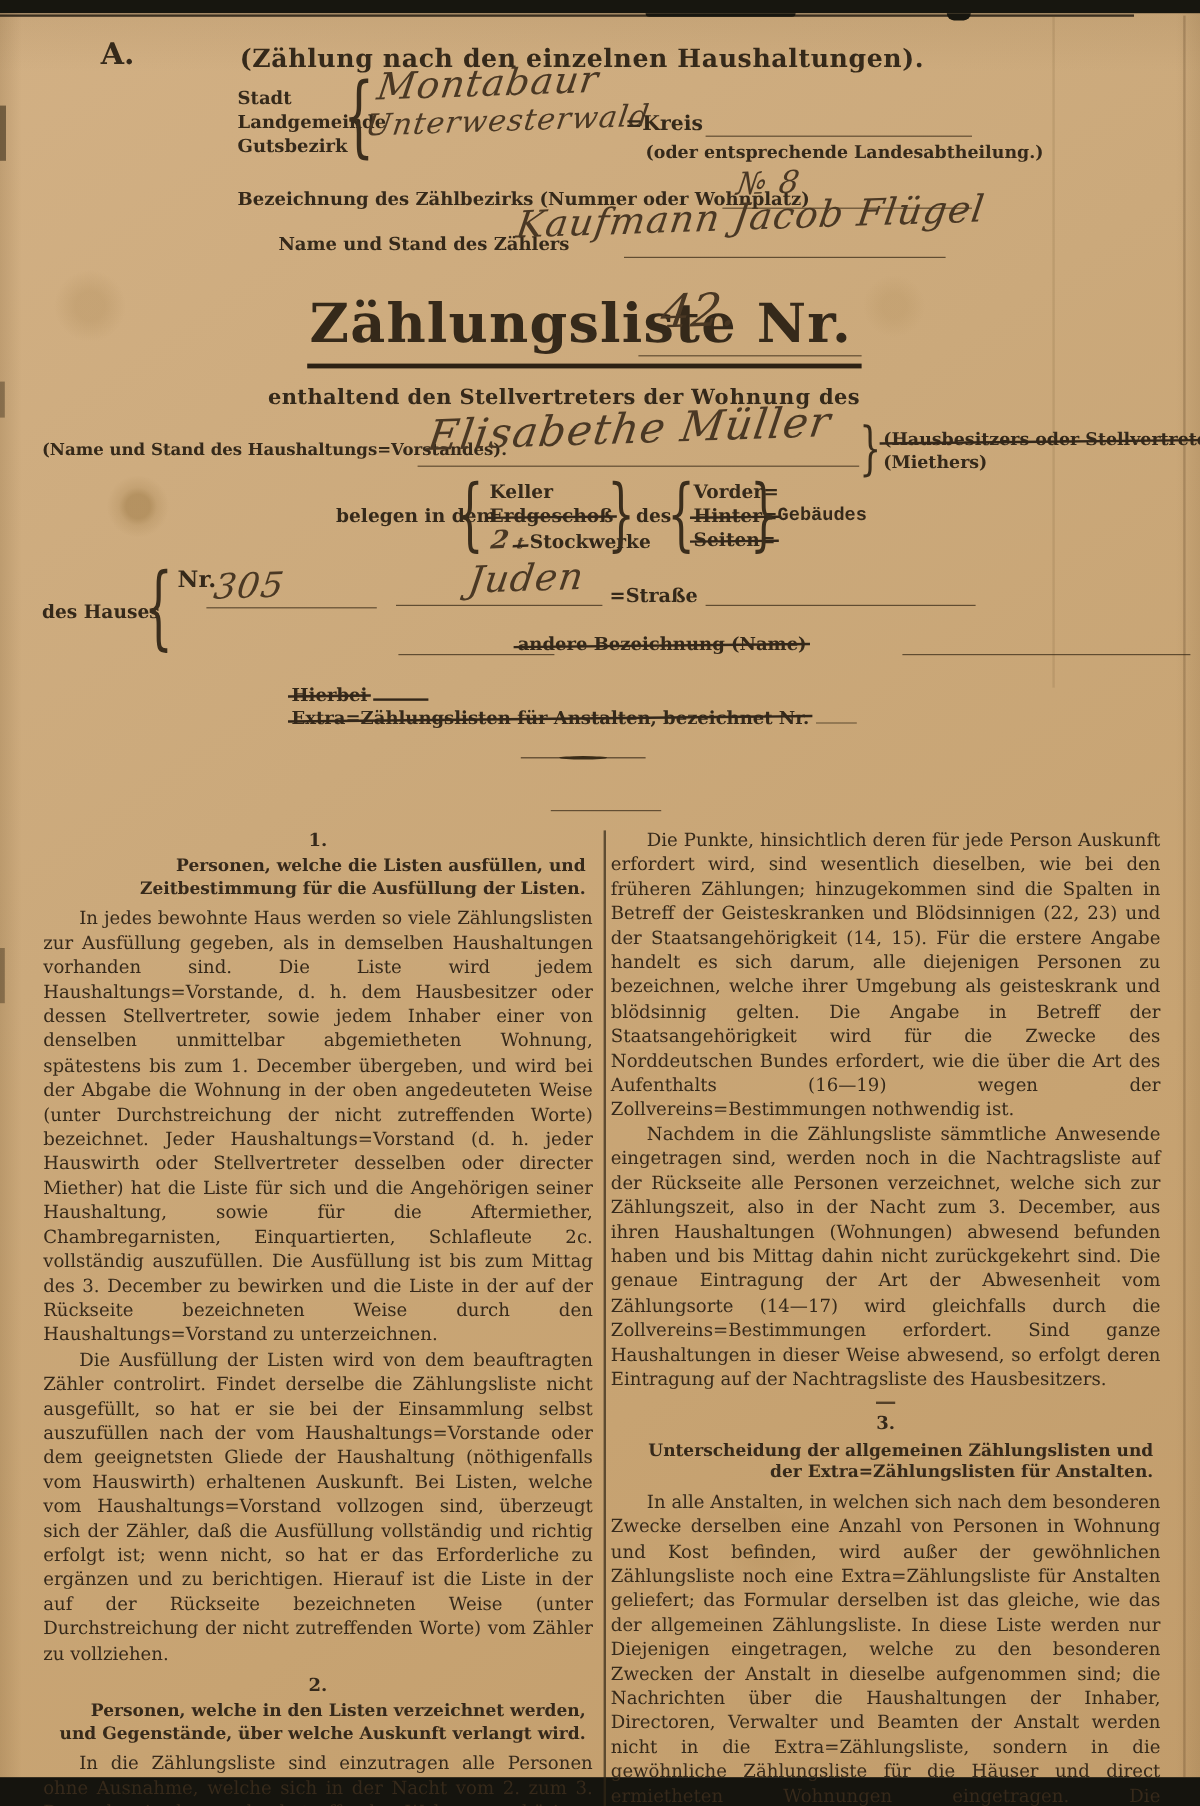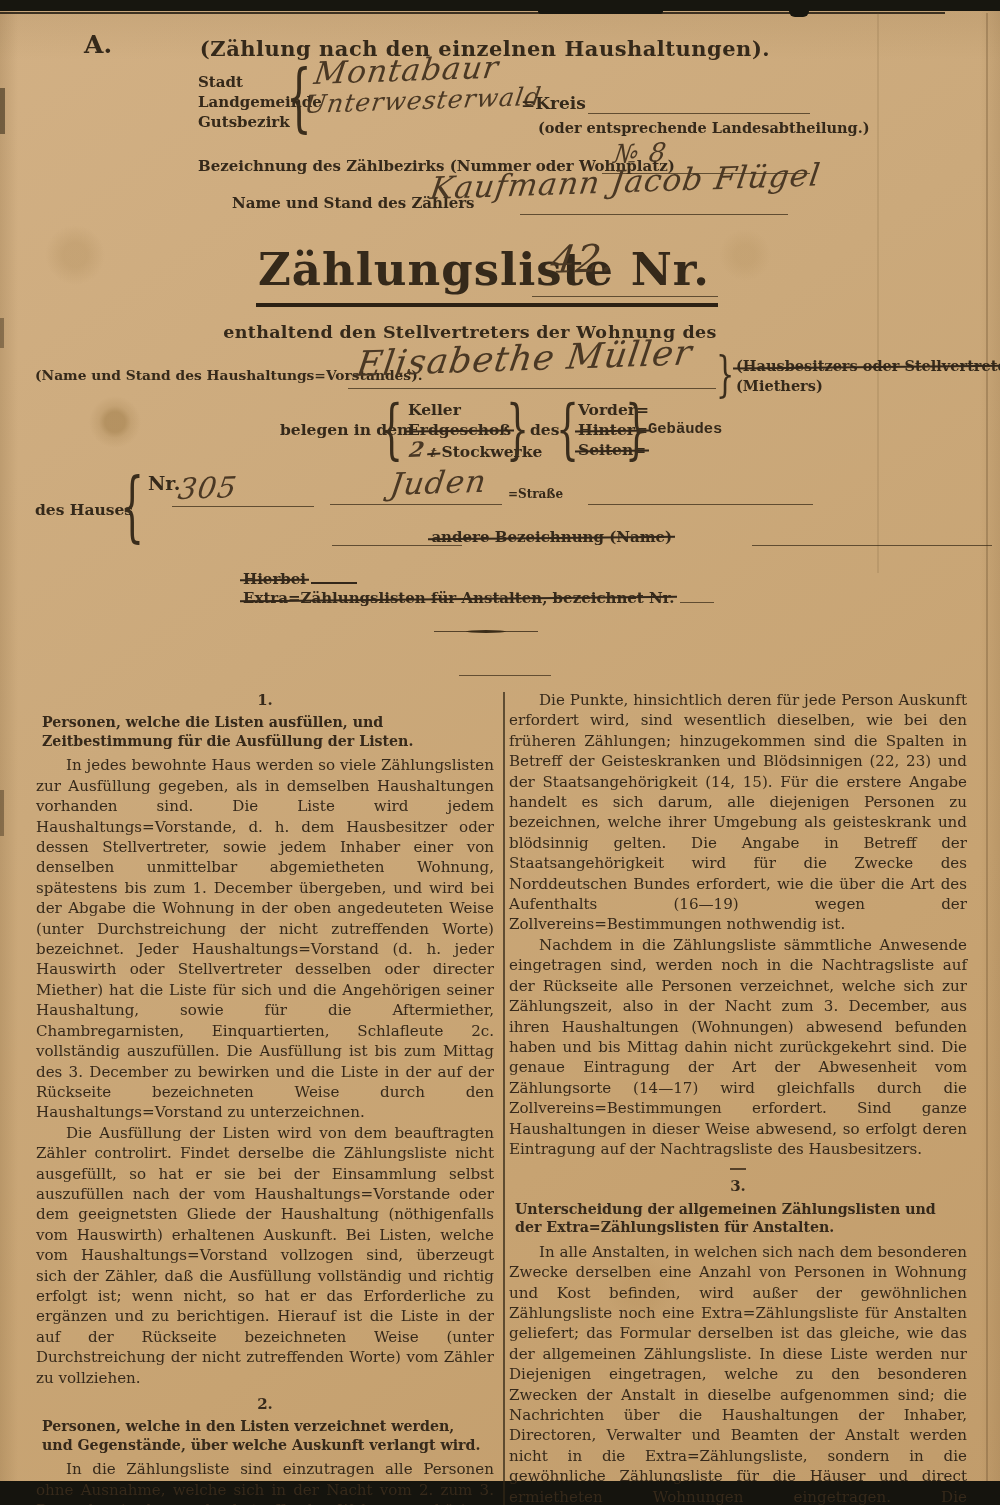--- a/index.html
+++ b/index.html
@@ -70,21 +70,21 @@
   
   .anleitung{position:absolute;left:36px;top:668px;width:937px;}
   .anl-title{text-align:center;font-size:19.5px;font-weight:bold;letter-spacing:2px;}
   .anl-rule{width:92px;height:1px;background:rgba(55,40,22,.7);margin:7px auto 0 auto;}
   .cols{display:flex;margin-top:14px;}
   .col{width:458px;font-size:15.1px;line-height:20.4px;text-align:justify;color:#36291a;}
   .col p{margin:0;text-indent:30px;}
   .col-div{width:2px;background:rgba(50,38,22,.7);margin:2px 4px 0 9px;}
   .secnum{text-align:center;font-weight:bold;font-size:15px;margin:6px 0 3px 0;}
   .secnum.first{margin-top:0;}
-  .sechead{text-align:left;font-weight:bold;font-size:14.2px;line-height:18.5px;margin:0 6px 5px 6px;}
+  .sechead{text-align:right;font-weight:bold;font-size:14.2px;line-height:18.5px;margin:0 6px 5px 6px;}
   .minidash{width:16px;height:2px;background:rgba(55,40,22,.8);margin:9px auto 0 auto;}
 </style>
 </head>
 <body>
 
 <div class="page">
 
   
   <div class="bar-top"></div>
   <div class="bar-top-line"></div>
@@ -167,21 +167,21 @@
   <div class="abs b" style="left:648px;top:420px;font-size:15.5px;font-family:Liberation Mono, monospace;">Gebäudes</div>
 
   
   <div class="abs b" style="left:35px;top:500px;font-size:15.5px;">des Hauses</div>
   <div class="abs brace" style="left:120px;top:468px;font-size:76px;line-height:76px;transform:scaleX(.5);">{</div>
   <div class="abs b" style="left:148px;top:472px;font-size:19px;">Nr.</div>
   <div class="abs script" style="left:176px;top:472px;font-size:29px;">305</div>
   <div class="fline" style="left:172px;top:506px;width:142px;"></div>
   <div class="fline" style="left:330px;top:504px;width:172px;"></div>
   <div class="abs script" style="left:388px;top:466px;font-size:31px;">Juden</div>
-  <div class="abs b" style="left:508px;top:487px;font-size:12px;">=Straße</div>
+  <div class="abs b" style="left:508px;top:487px;font-size:16px;">=Straße</div>
   <div class="fline" style="left:588px;top:504px;width:225px;"></div>
   <div class="abs b struck" style="left:133px;top:527px;font-size:15px;">andere Bezeichnung (Name)</div>
   <div class="fline" style="left:332px;top:545px;width:130px;"></div>
   
   <div class="fline" style="left:752px;top:545px;width:240px;"></div>
 
   
   <div class="abs" style="left:243px;top:569px;width:472px;">
     <span class="b struck" style="font-size:15px;">Hierbei</span>
     <span style="display:inline-block;width:46px;border-bottom:2px solid #33271a;height:10px;"></span>

